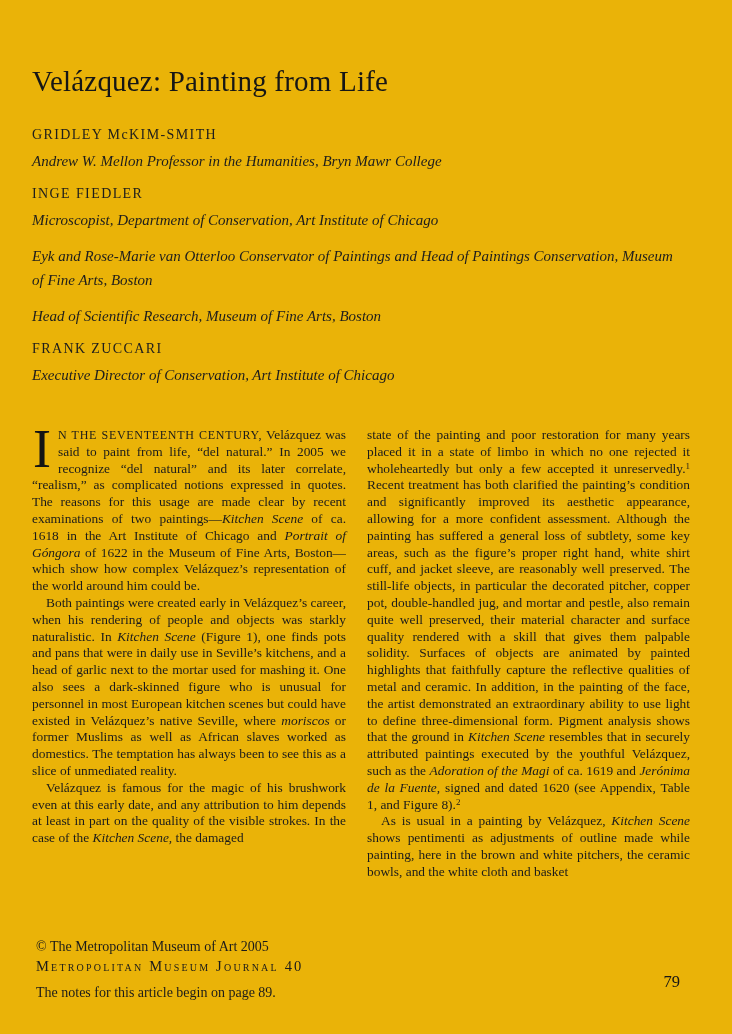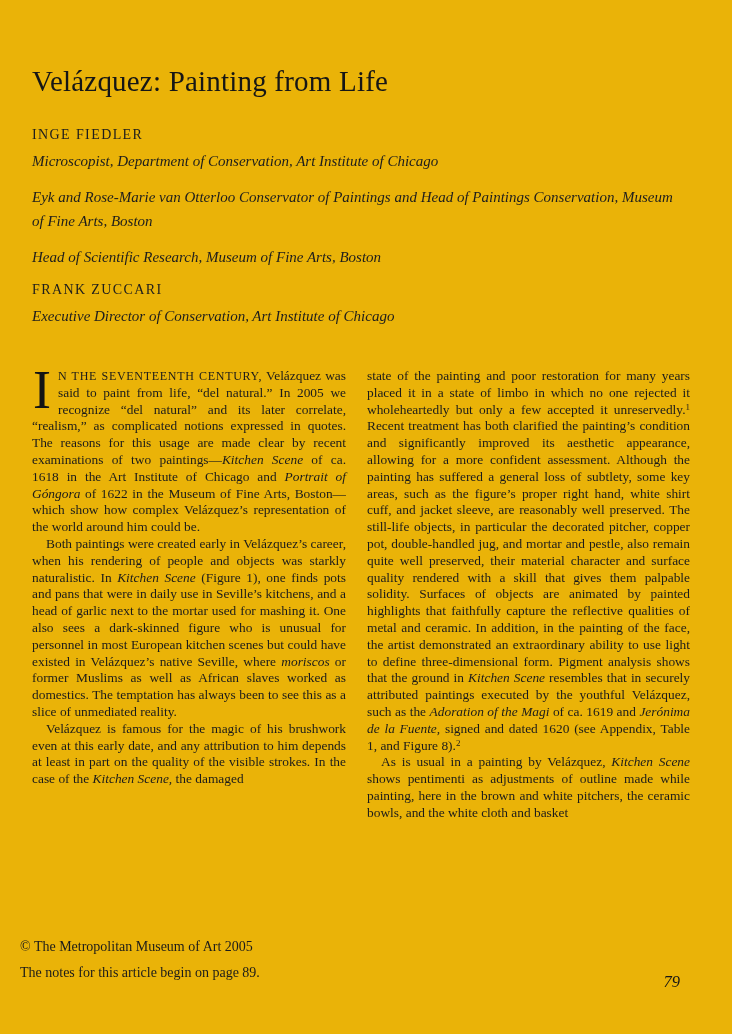--- a/index.html
+++ b/index.html
@@ -66,48 +66,51 @@
     line-height: 44px;
     height: 48px;
     padding: 0 7px 0 1px;
     color: #141414;
   }
 
   .sc  { font-size: 12px; letter-spacing: 0.7px; }
   .it  { font-style: italic; }
   .sup { font-size: 9px; vertical-align: 4px; line-height: 0; }
 
-  .footer { position: absolute; left: 20px; top: 938px; }
+  .footer { position: absolute; left: 36px; top: 938px; }
   .footer-copyright { font-size: 14px; line-height: 17px; }
   .footer-journal {
     font-size: 14.5px;
     line-height: 18px;
     margin-top: 2px;
     font-variant: small-caps;
     letter-spacing: 2.2px;
   }
   .footer-notes { font-size: 14px; margin-top: 10px; }
 
   .page-number {
     position: absolute;
     right: 52px;
     top: 972px;
     font-size: 16.5px;
     color: #161616;
-    font-style: italic;
   }
 </style>
 </head>
 <body>
 
 <div class="page">
 
   <h1 class="title">Velázquez: Painting from Life</h1>
 
   <div class="authors">
+    <div class="author">
+      <div class="author-name">GRIDLEY McKIM-SMITH</div>
+      <p class="author-aff">Andrew W. Mellon Professor in the Humanities, Bryn Mawr College</p>
+    </div>
     <div class="author">
       <div class="author-name">INGE FIEDLER</div>
       <p class="author-aff">Microscopist, Department of Conservation, Art Institute of Chicago</p>
     </div>
     <div class="author">
       <p class="author-aff">Eyk and Rose-Marie van Otterloo Conservator of Paintings and Head of Paintings Conservation, Museum of Fine Arts, Boston</p>
     </div>
     <div class="author">
       <p class="author-aff">Head of Scientific Research, Museum of Fine Arts, Boston</p>
     </div>
@@ -126,18 +129,19 @@
       <p class="para indent"><span>Velázquez is famous for the magic of his brushwork even at this early date, and any attribution to him depends at least in part on the quality of the visible strokes. In the case of the </span><span class="it">Kitchen Scene,</span><span> the damaged</span></p>
     </div>
     <div class="col-right">
       <p class="para"><span>state of the painting and poor restoration for many years placed it in a state of limbo in which no one rejected it wholeheartedly but only a few accepted it unreservedly.</span><span class="sup">1</span><span> Recent treatment has both clarified the painting’s condition and significantly improved its aesthetic appearance, allowing for a more confident assessment. Although the painting has suffered a general loss of subtlety, some key areas, such as the figure’s proper right hand, white shirt cuff, and jacket sleeve, are reasonably well preserved. The still-life objects, in particular the decorated pitcher, copper pot, double-handled jug, and mortar and pestle, also remain quite well preserved, their material character and surface quality rendered with a skill that gives them palpable solidity. Surfaces of objects are animated by painted highlights that faithfully capture the reflective qualities of metal and ceramic. In addition, in the painting of the face, the artist demonstrated an extraordinary ability to use light to define three-dimensional form. Pigment analysis shows that the ground in </span><span class="it">Kitchen Scene</span><span> resembles that in securely attributed paintings executed by the youthful Velázquez, such as the </span><span class="it">Adoration of the Magi</span><span> of ca. 1619 and </span><span class="it">Jerónima de la Fuente,</span><span> signed and dated 1620 (see Appendix, Table 1, and Figure 8).</span><span class="sup">2</span></p>
       <p class="para indent"><span>As is usual in a painting by Velázquez, </span><span class="it">Kitchen Scene</span><span> shows pentimenti as adjustments of outline made while painting, here in the brown and white pitchers, the ceramic bowls, and the white cloth and basket</span></p>
     </div>
   </div>
 
   <div class="footer">
     <div class="footer-copyright">© The Metropolitan Museum of Art 2005</div>
+    <div class="footer-journal">Metropolitan Museum Journal 40</div>
     <div class="footer-notes">The notes for this article begin on page 89.</div>
   </div>
 
   <div class="page-number">79</div>
 
 </div>
 
 </body></html>

